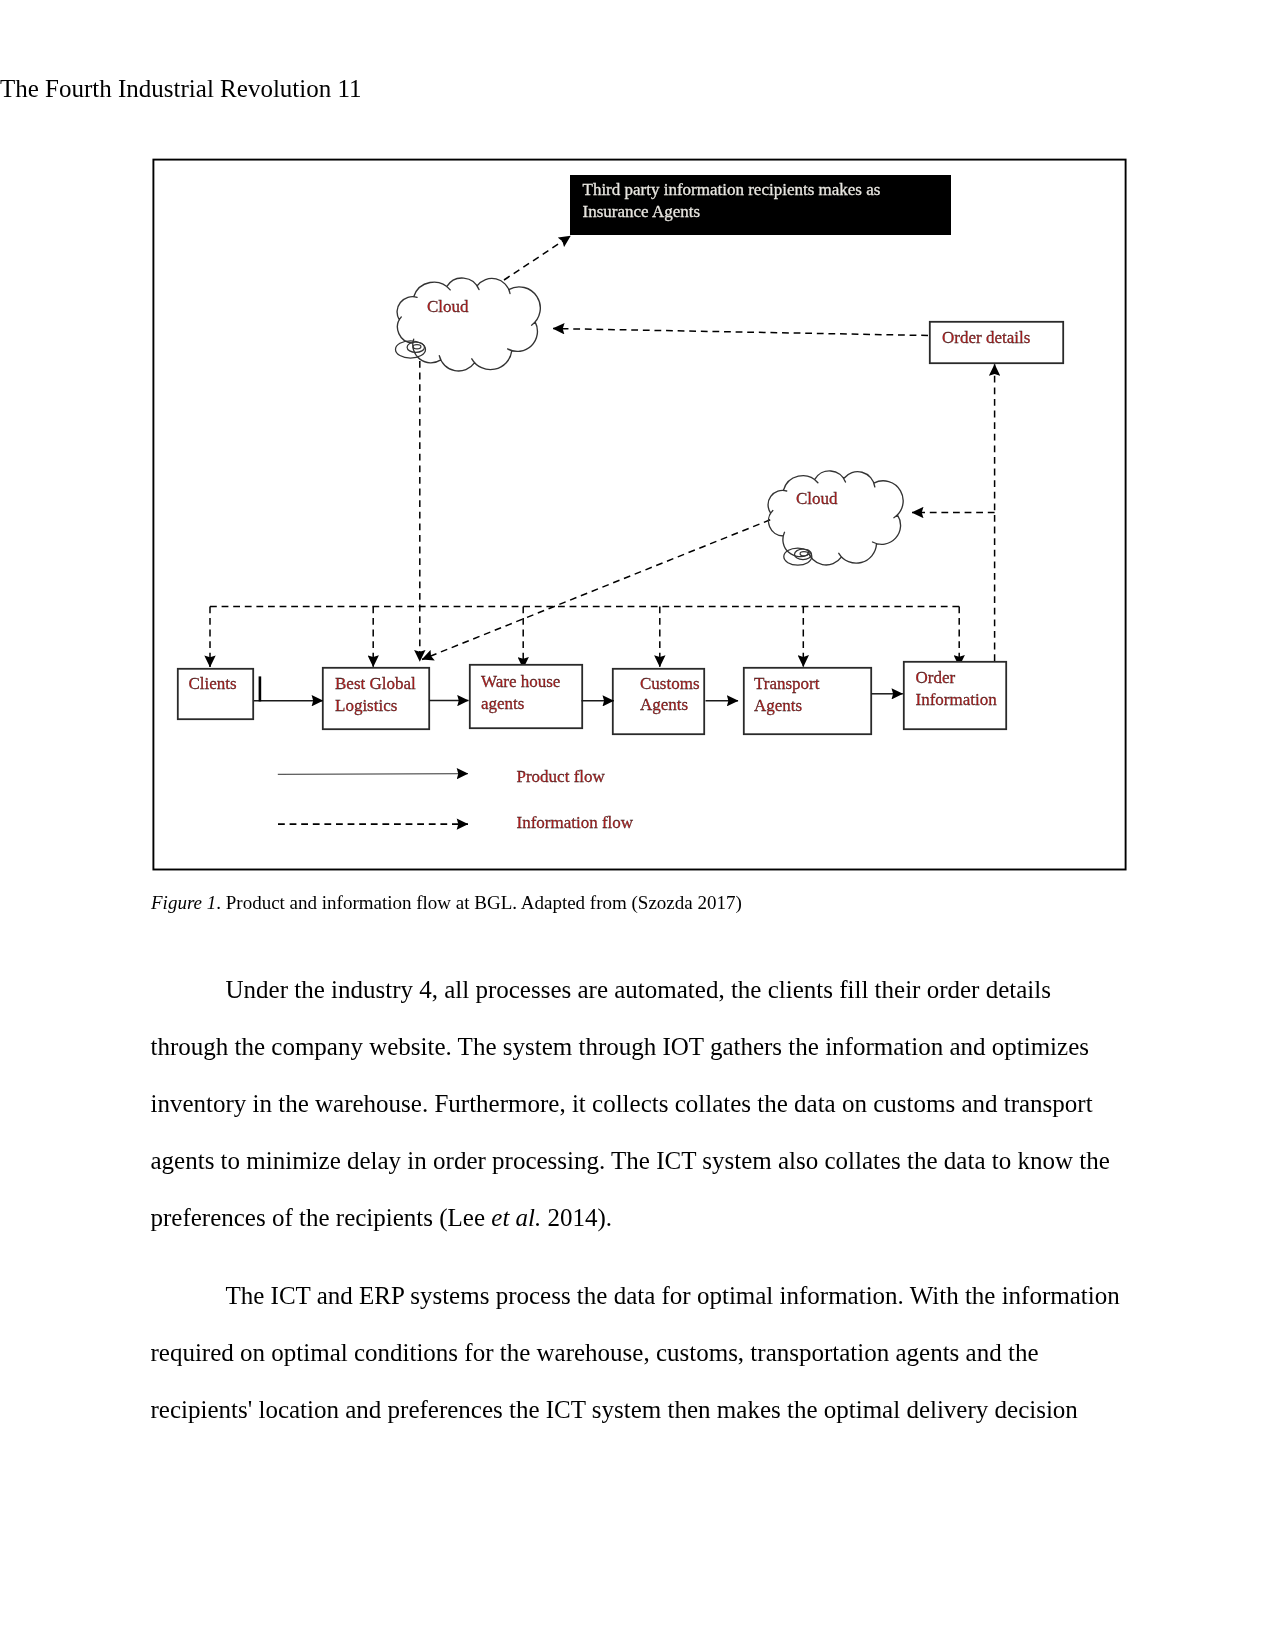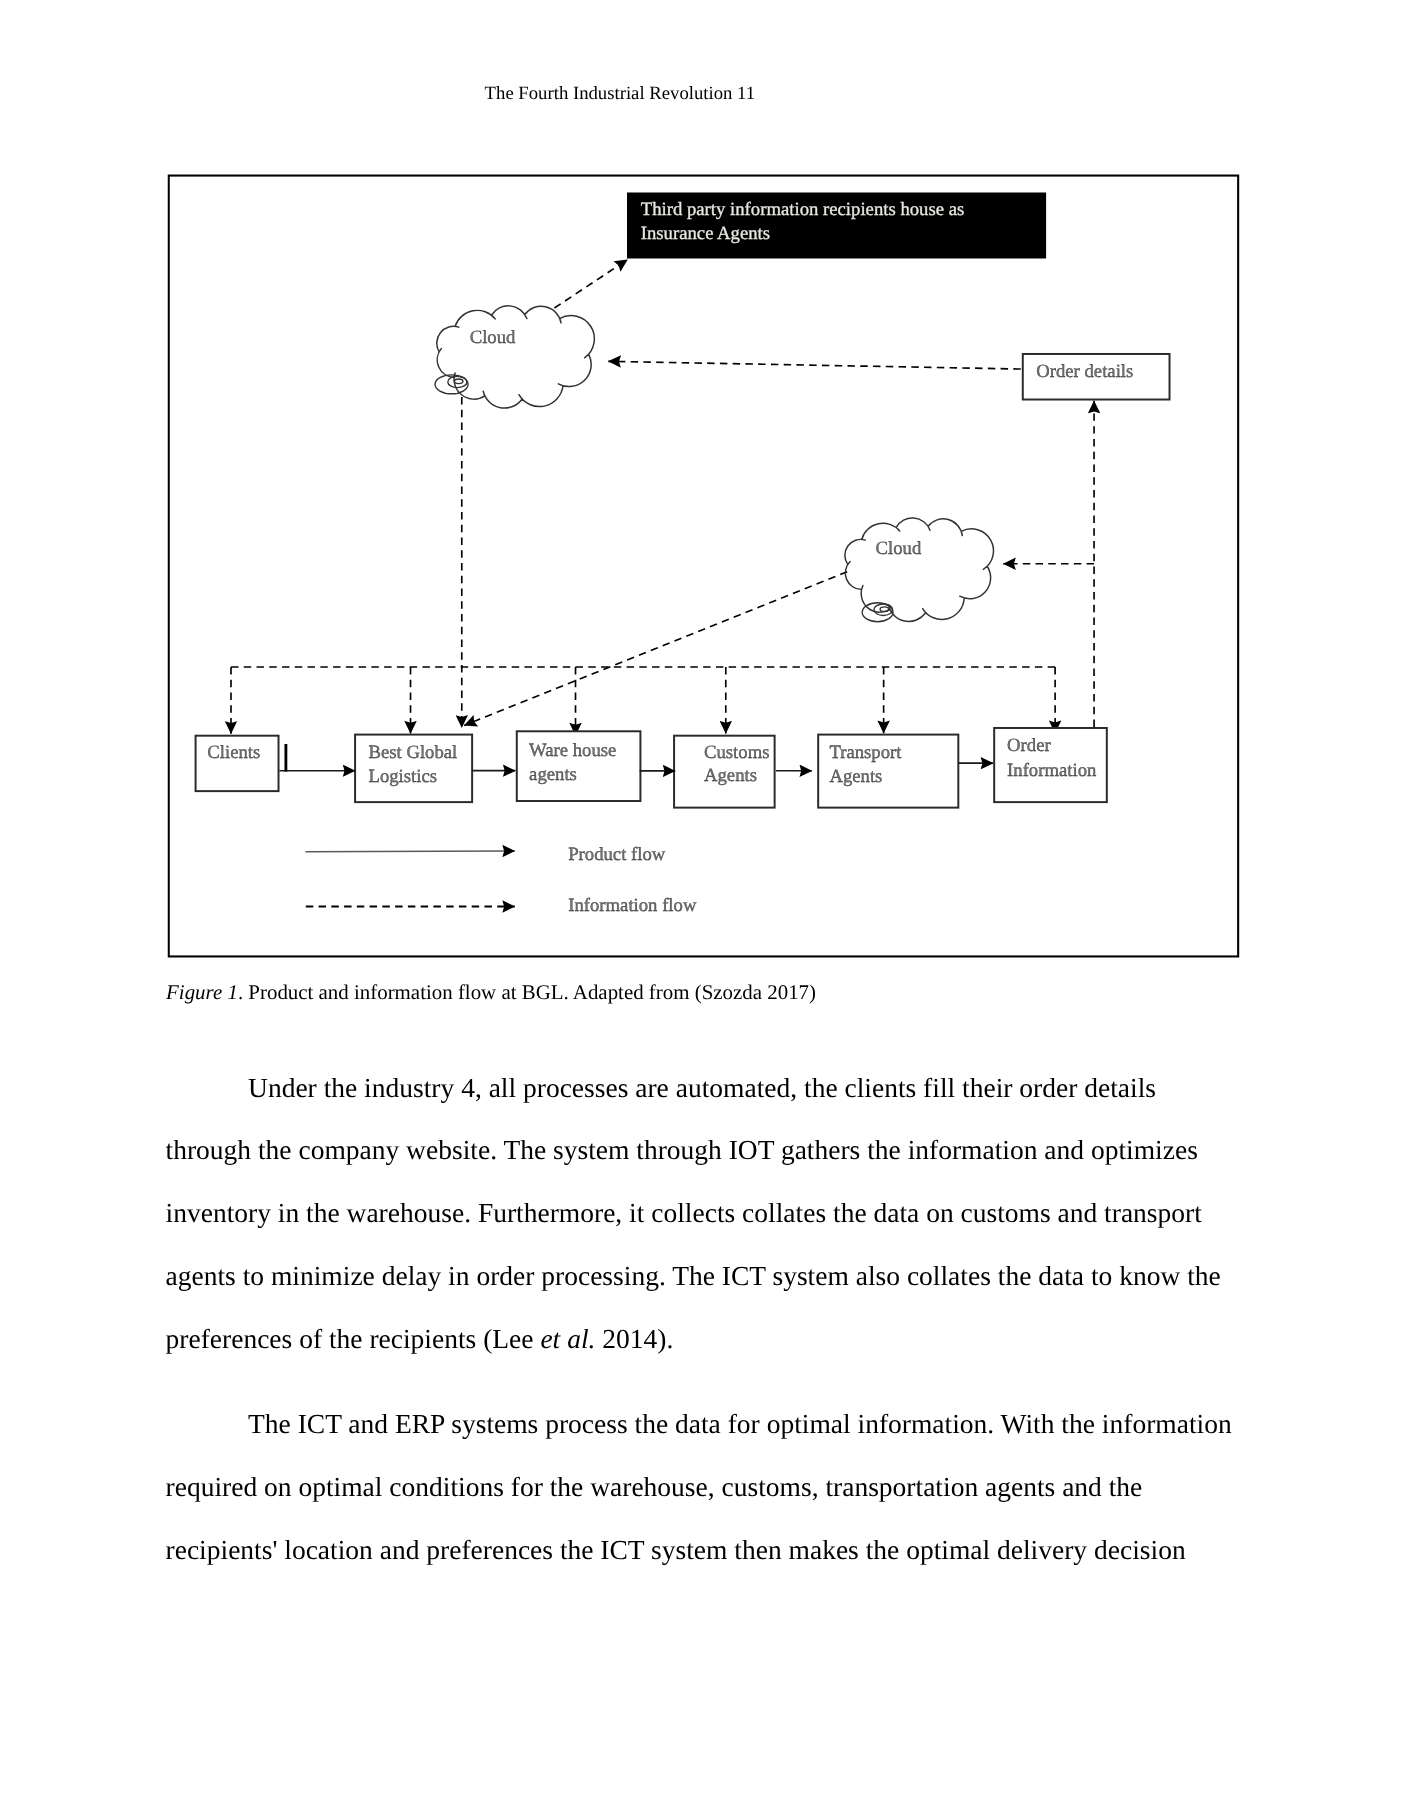--- a/index.html
+++ b/index.html
@@ -11,38 +11,38 @@
     color:#000;
     position:relative;
     overflow:hidden;
     -webkit-font-smoothing:antialiased;
   }
   .page { position:absolute; inset:0; }
 
   
   .running-head{
     position:absolute; left:0; right:148px; top:76px;
-    text-align:center; font-size:17px; line-height:1;
+    text-align:left; font-size:25px; line-height:1;
   }
 
   
   .figure-frame{
     position:absolute; left:152px; top:158px;
     width:976px; height:713px;
     background:#fff;
   }
   .fig-svg{ position:absolute; left:0; top:0; }
 
   
   .fl{
     position:absolute;
     font-family:"Liberation Serif", serif;
     font-size:17px;
     line-height:20px;
-    color:#737373;
+    color:#b91c1c;
     -webkit-text-stroke:0.28px #1a1a1a;
     white-space:nowrap;
   }
   .fl-third-party{ left:430.5px; top:21px; color:#e8e6e0; line-height:21.5px; -webkit-text-stroke:0.3px #e8e6e0; }
   .fl-cloud1{ left:275px; top:139px; }
   .fl-cloud2{ left:644px; top:331px; }
   .fl-order-details{ left:790px; top:170px; }
   .fl-clients{ left:36.5px; top:516px; }
   .fl-bgl{ left:183px; top:515px; line-height:21.5px; }
   .fl-ware{ left:329px; top:513px; line-height:21.5px; }
@@ -134,21 +134,21 @@
   <rect x="258.6" y="676.4" width="2.6" height="25" fill="#000"></rect>
 
   <g fill="none" stroke="#5a5a5a" stroke-width="1.3">
     <path d="M277.8 774.3 L468 773.6" marker-end="url(#ahs)"></path>
   </g>
   <g fill="none" stroke="#000" stroke-width="1.9" stroke-dasharray="6.8 4.8">
     <path d="M278 824.1 L468 824.1" marker-end="url(#ahs)"></path>
   </g>
 </svg>
   <div class="fl fl-third-party">
-    <span>Third party information recipients house as</span><br>
+    <span>Third party information recipients makes as</span><br>
     <span>Insurance Agents</span>
   </div>
   <div class="fl fl-cloud1">Cloud</div>
   <div class="fl fl-cloud2">Cloud</div>
   <div class="fl fl-order-details">Order details</div>
   <div class="fl fl-clients">Clients</div>
   <div class="fl fl-bgl"><span>Best Global</span><br><span>Logistics</span></div>
   <div class="fl fl-ware"><span>Ware house</span><br><span>agents</span></div>
   <div class="fl fl-cust"><span>Customs</span><br><span>Agents</span></div>
   <div class="fl fl-trans"><span>Transport</span><br><span>Agents</span></div>

